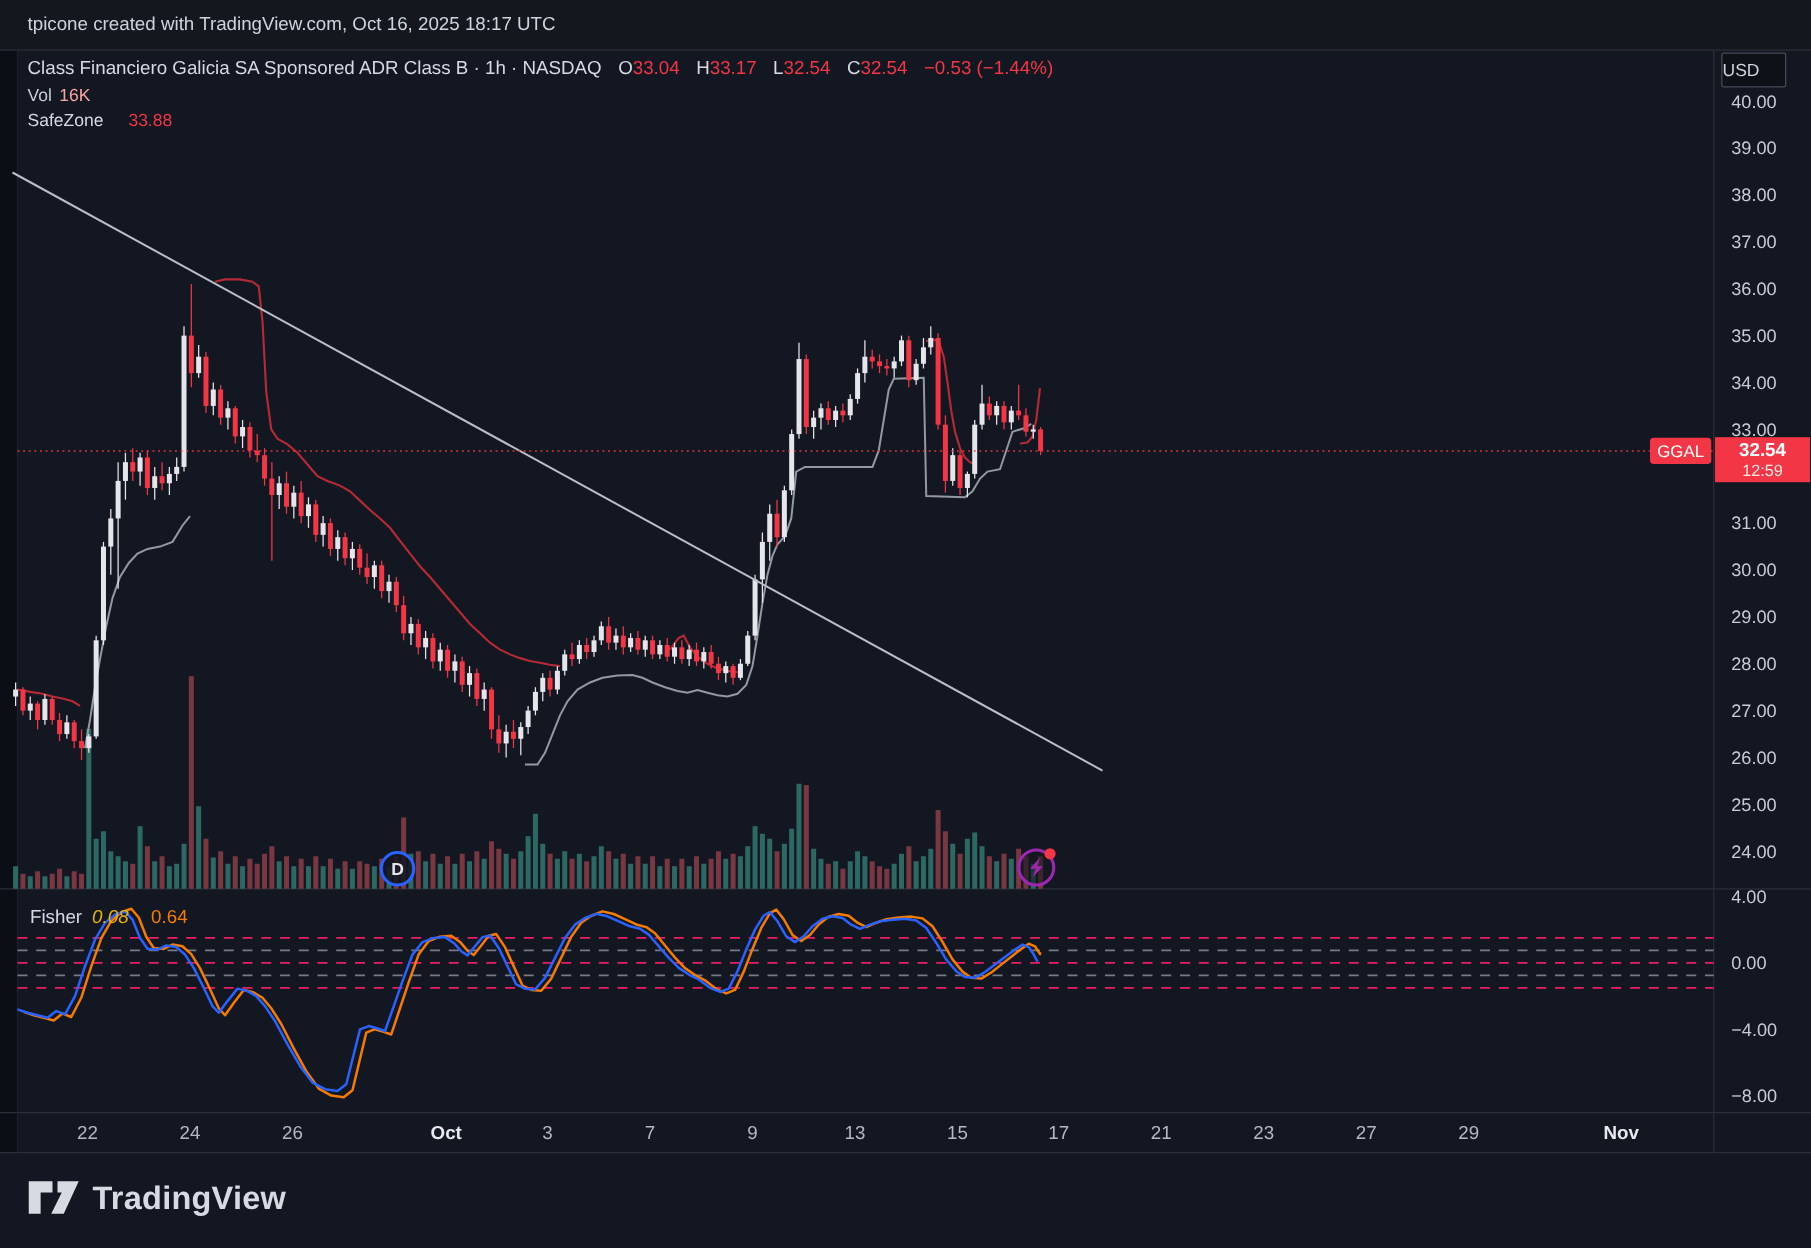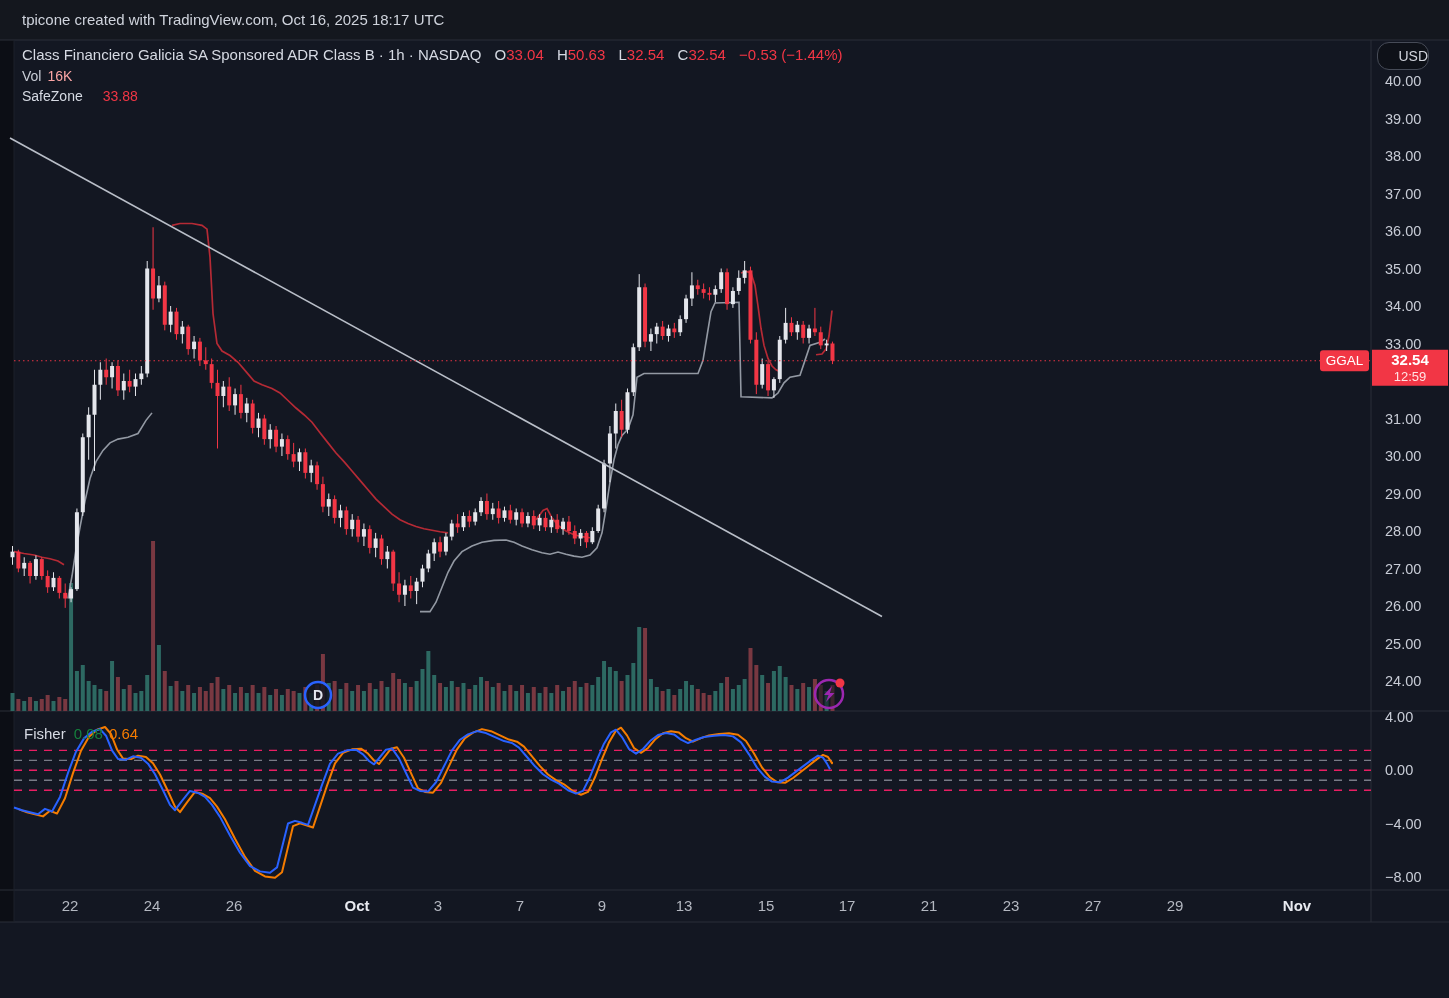--- a/index.html
+++ b/index.html
@@ -9,25 +9,25 @@
   .txt{position:absolute;white-space:nowrap;pointer-events:none;}
   .attribution{left:22px;top:11px;font-size:15px;color:#cfd3dc;}
   .symline{left:22px;top:46px;font-size:15px;color:#d6dae3;}
   .symline .v{color:#f23645;}
   .symline .g{margin-left:9px;}
   .volline{left:22px;top:68px;font-size:14px;color:#c9cdd6;}
   .volline .v{color:#fca5a5;margin-left:6px;}
   .szline{left:22px;top:88px;font-size:14px;color:#d6dae3;}
   .szline .v{color:#f23645;margin-left:20px;}
   .fisherline{left:24px;top:725px;font-size:15px;color:#d6dae3;}
-  .fisherline .b{color:#15803d;margin-left:8px;}
-  .fisherline .o{color:#f57c00;margin-left:6px;}
+  .fisherline .b{color:#eab308;margin-left:8px;font-style:italic;}
+  .fisherline .o{color:#f57c00;margin-left:6px;padding-left:12px;}
   .usd-btn{position:absolute;left:1377px;top:42px;width:50px;height:26px;border:1px solid #464b57;
-           border-radius:12px;background:#0e1118;color:#d1d4dc;font-size:14px;line-height:26px;
-           text-align:right;cursor:pointer;}
+           border-radius:2px;background:#0e1118;color:#d1d4dc;font-size:14px;line-height:26px;
+           text-align:left;cursor:pointer;}
   .footer-brand{position:absolute;left:22px;top:941px;display:flex;align-items:center;gap:10px;}
   .footer-brand .word{font-size:26px;font-weight:bold;color:#d6dae3;letter-spacing:0.2px;}
 </style>
 </head>
 <body>
 
 <div id="app">
   <svg id="chart" width="1449" height="998" viewBox="0 0 1449 998">
       <rect x="0" y="0" width="1449" height="40" fill="#14171e"></rect>
       <rect x="0" y="40" width="14" height="882" fill="#0c0e15"></rect>
@@ -541,33 +541,40 @@
         <path d="M832 686 L824 695 h4.5 l-2.5 7 L834.5 693 h-4.5 z" fill="#9c27b0"></path>
         <circle cx="840" cy="683" r="4.5" fill="#f23645"></circle>
       </g>
     </svg>
 
   <div class="txt attribution">tpicone created with TradingView.com, Oct 16, 2025 18:17 UTC</div>
 
   <div class="txt symline">
     <span>Class Financiero Galicia SA Sponsored ADR Class B · 1h · NASDAQ</span>
     <span class="g">O</span><span class="v">33.04</span>
-    <span class="g">H</span><span class="v">50.63</span>
+    <span class="g">H</span><span class="v">33.17</span>
     <span class="g">L</span><span class="v">32.54</span>
     <span class="g">C</span><span class="v">32.54</span>
     <span class="g v">−0.53 (−1.44%)</span>
   </div>
 
   <div class="txt volline">
     <span>Vol</span><span class="v">16K</span>
   </div>
 
   <div class="txt szline">
     <span>SafeZone</span><span class="v">33.88</span>
   </div>
 
   <div class="txt fisherline">
     <span>Fisher</span><span class="b">0.08</span><span class="o">0.64</span>
   </div>
 
   <div class="usd-btn">USD</div>
 
+  <div class="footer-brand">
+    <svg width="42" height="34" viewBox="0 0 42 34">
+      <path d="M1 4 h19 v9 h-9.5 v17 h-9.5 z" fill="#d6dae3"></path>
+      <path d="M24 4 h17 l-12 26 h-10 l8.4 -17 h-3.4 z" fill="#d6dae3"></path>
+    </svg>
+    <span class="word">TradingView</span>
+  </div>
 </div>
 
 </body></html>

